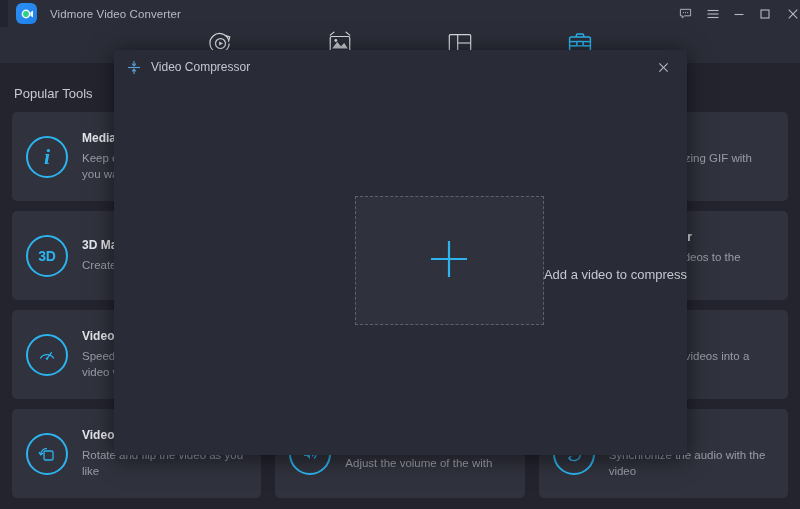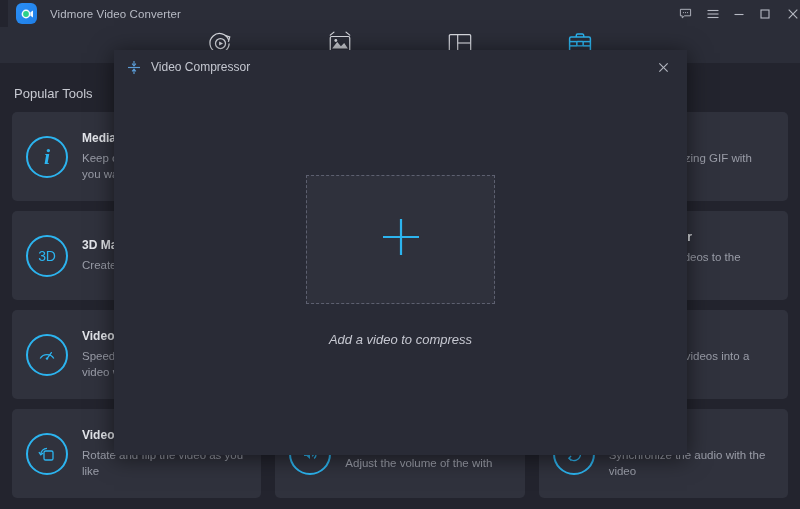--- a/index.html
+++ b/index.html
@@ -90,21 +90,21 @@
   .tool-icon {
     flex: 0 0 auto;
     width: 42px; height: 42px;
     border-radius: 50%;
     border: 2px solid #2cb4ef;
     color: #2cb4ef;
     display: flex; align-items: center; justify-content: center;
     margin-right: 14px;
   }
   .tool-icon .lbl3d {
-    font-size: 14px; font-weight: normal; letter-spacing: -.3px;
+    font-size: 14px; font-weight: bold; letter-spacing: -.3px;
   }
   .tool-icon .lbli {
     font-size: 22px; font-style: italic;
     font-family: "Liberation Serif", serif; font-weight: bold;
     line-height: 1;
   }
   .tool-text { min-width: 0; }
   .tool-name {
     color: #e3e5ea; font-size: 12px; font-weight: bold;
     margin-bottom: 6px;
@@ -133,24 +133,23 @@
     color: #c4c7d0; font-size: 12px;
   }
   .modal-close {
     margin-left: auto; margin-right: 14px;
     color: #b2b5bf;
     display: flex; align-items: center; justify-content: center;
     width: 20px; height: 20px;
   }
   .modal-body {
     height: 371px;
-    display: flex; flex-direction: column;
-    align-items: center; justify-content: center;
+    display: flex; 
+    align-items: center; justify-content: flex-end;
     padding-bottom: 18px;
-    font-style: italic;
   }
   .dropzone {
     width: 189px; height: 129px;
     border: 1px dashed #5d6070;
     background: #2f313c;
     display: flex; align-items: center; justify-content: center;
   }
   .dropzone .plus { color: #2cb4ef; }
   .drop-label {
     margin-top: 28px;

